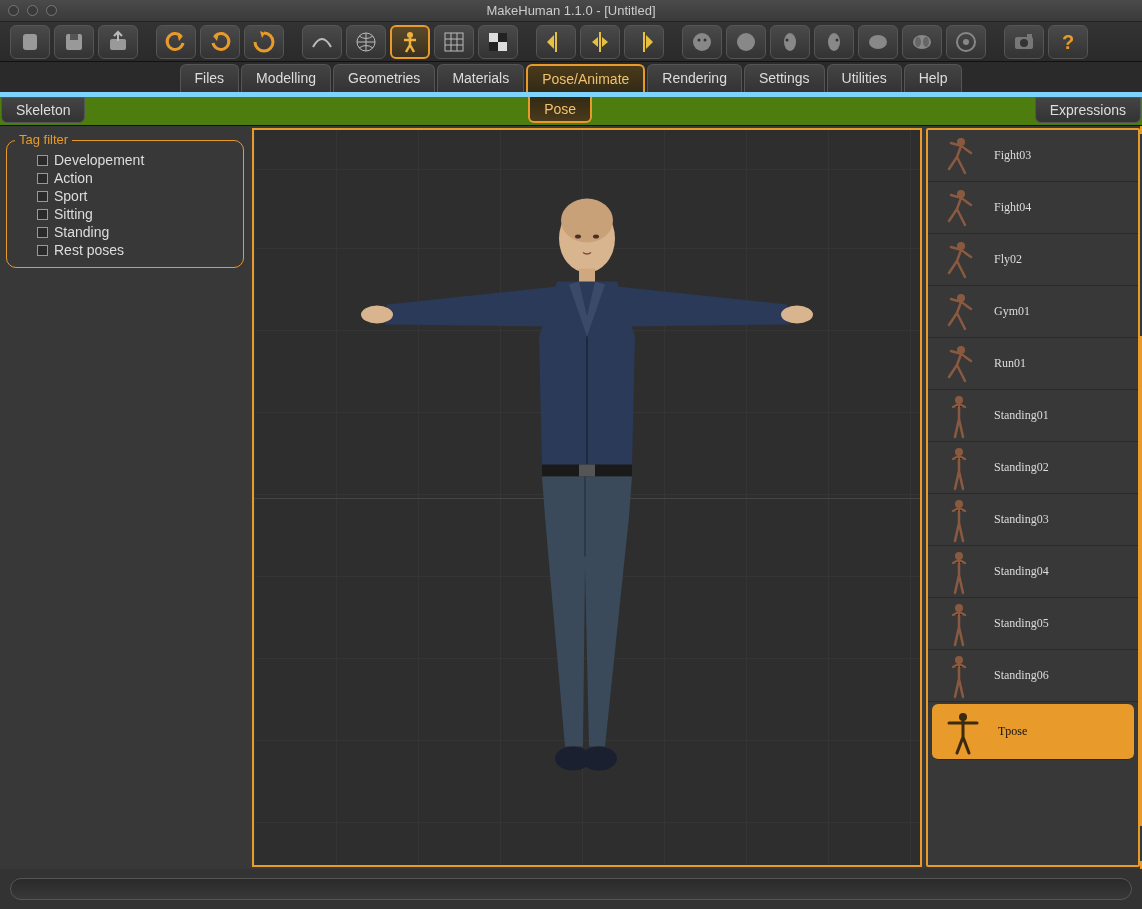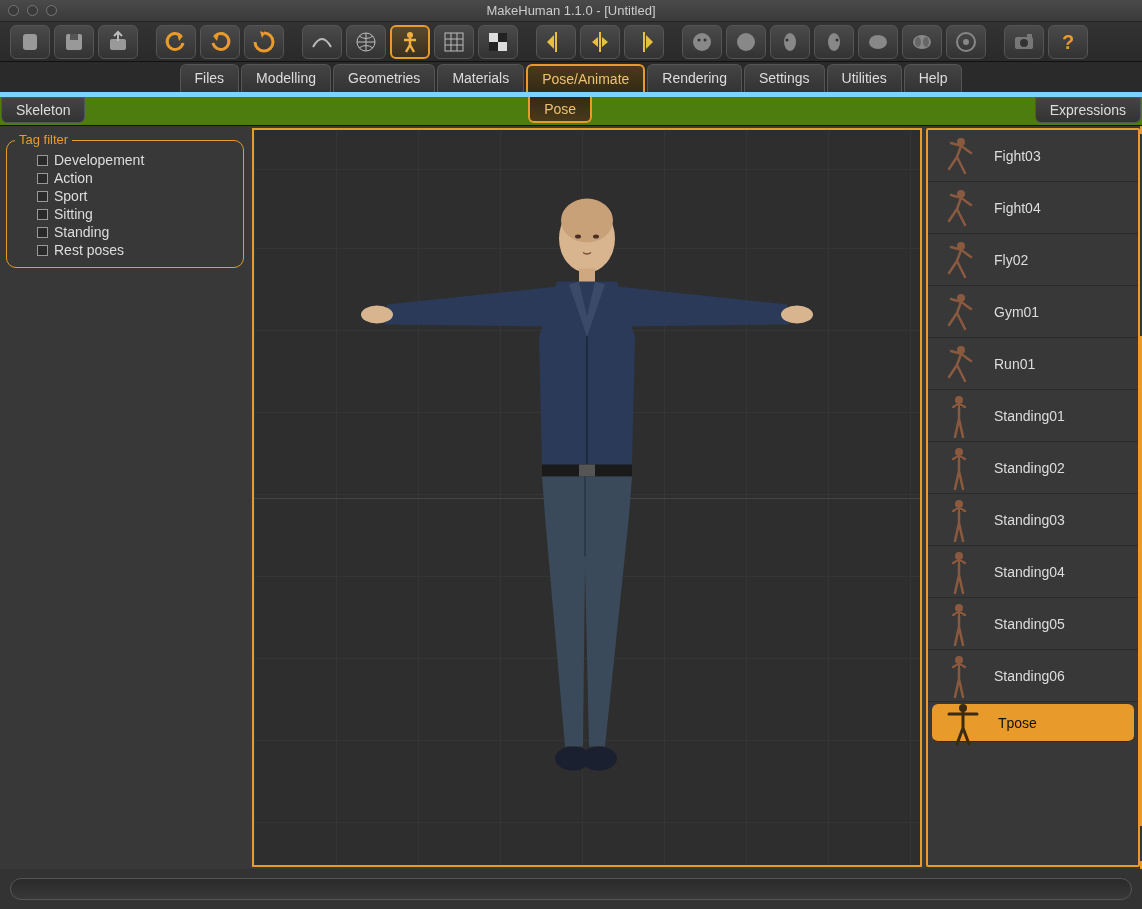--- a/index.html
+++ b/index.html
@@ -151,28 +151,28 @@
     position: absolute; inset: 0; overflow-y: auto;
     scrollbar-width: none;
   }
   .pose-item {
     display: flex; align-items: center; gap: 12px;
     height: 52px; padding: 0 8px; cursor: pointer;
     border-bottom: 1px solid #2a2a2a;
   }
   .pose-item.selected {
     background: #e89a2a; color: #111; border-radius: 6px;
-    margin: 2px 4px; height: 38px;
+    margin: 2px 4px; height: 56px;
   }
   .pose-thumb {
     width: 46px; height: 46px; display: flex;
     align-items: center; justify-content: center;
   }
   .pose-thumb svg { width: 42px; height: 46px; }
-  .pose-label { font-size: 14px; }
+  .pose-label { font-size: 12px; font-family: Liberation Serif, serif; }
   .right-scroll {
     position: absolute; right: -6px; top: 0; bottom: 0; width: 10px;
   }
   .right-scroll-thumb {
     position: absolute; right: 0; width: 8px; background: #e89a2a;
     top: 210px; height: 490px; cursor: pointer;
   }
   .right-scroll-end {
     position: absolute; right:0; width:8px; height:8px; background:#e89a2a;
   }

